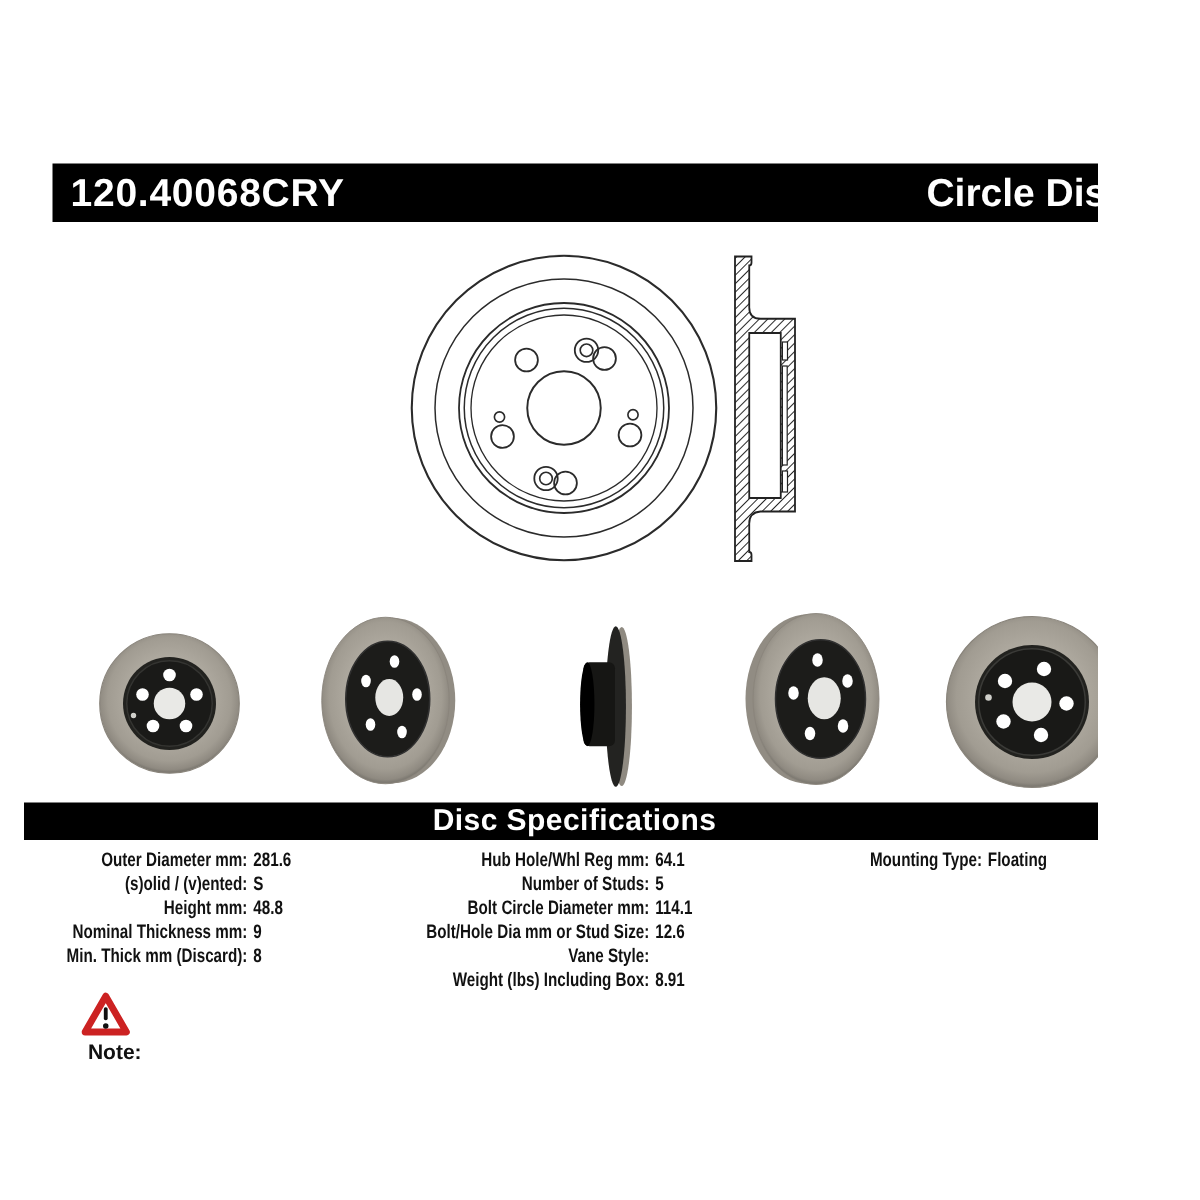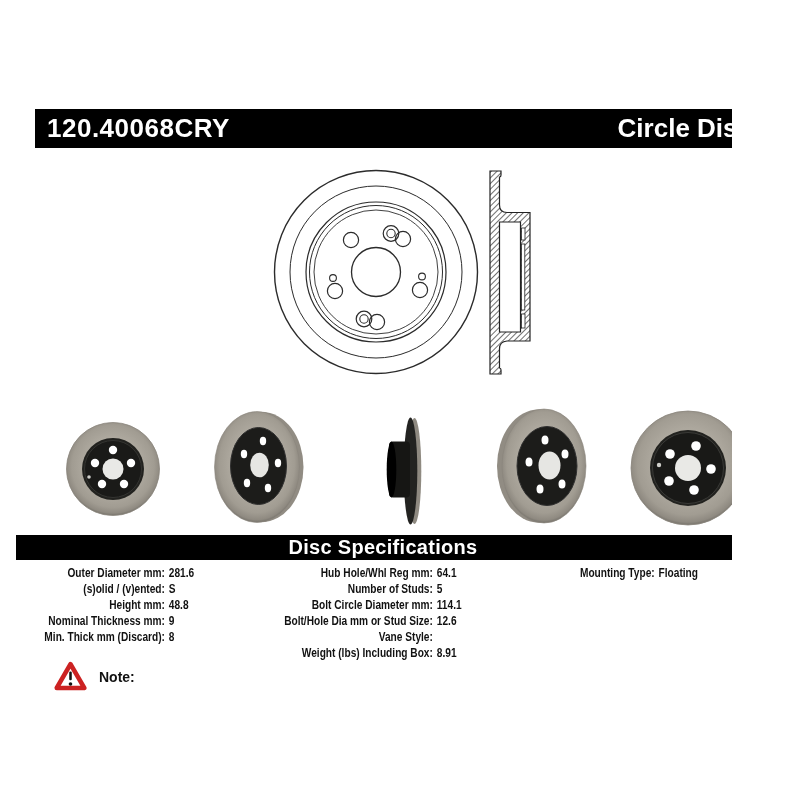--- a/index.html
+++ b/index.html
@@ -24,21 +24,21 @@
   .spec-col{position:absolute;top:565px;transform:scaleX(0.78);transform-origin:top left;
             color:#111;}
   .spec-row{display:flex;line-height:16px;font-size:13px;font-weight:bold;white-space:nowrap;}
   .spec-label{display:inline-block;text-align:right;}
   .spec-value{margin-left:5px;text-align:left;}
   #spec-col-1{left:30px;} #spec-col-1 .spec-label{width:173px;}
   #spec-col-2{left:280px;} #spec-col-2 .spec-label{width:196px;}
   #spec-col-3{left:540px;} #spec-col-3 .spec-label{width:147px;}
 
   
-  #note-row{position:absolute;left:54px;top:660px;display:flex;align-items:center;}
+  #note-row{position:absolute;left:54px;top:660px;display:flex;align-items:center;flex-direction:column;}
   #warning-svg{position:static;margin-right:12px;}
   #note-label{font-size:14px;font-weight:bold;color:#111;}
 </style>
 </head>
 <body>
 
 <div id="page">
 
   <div class="bar" id="header-bar">
     <span class="part-no">120.40068CRY</span>

